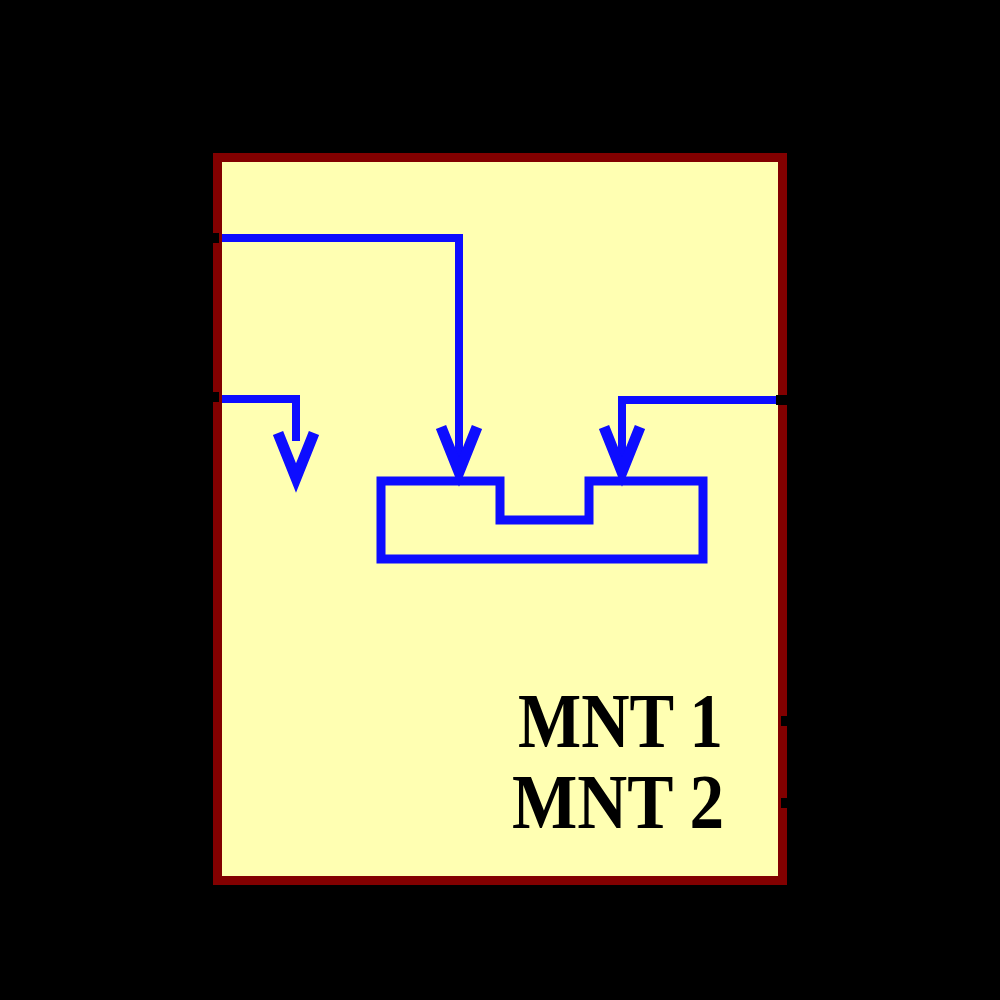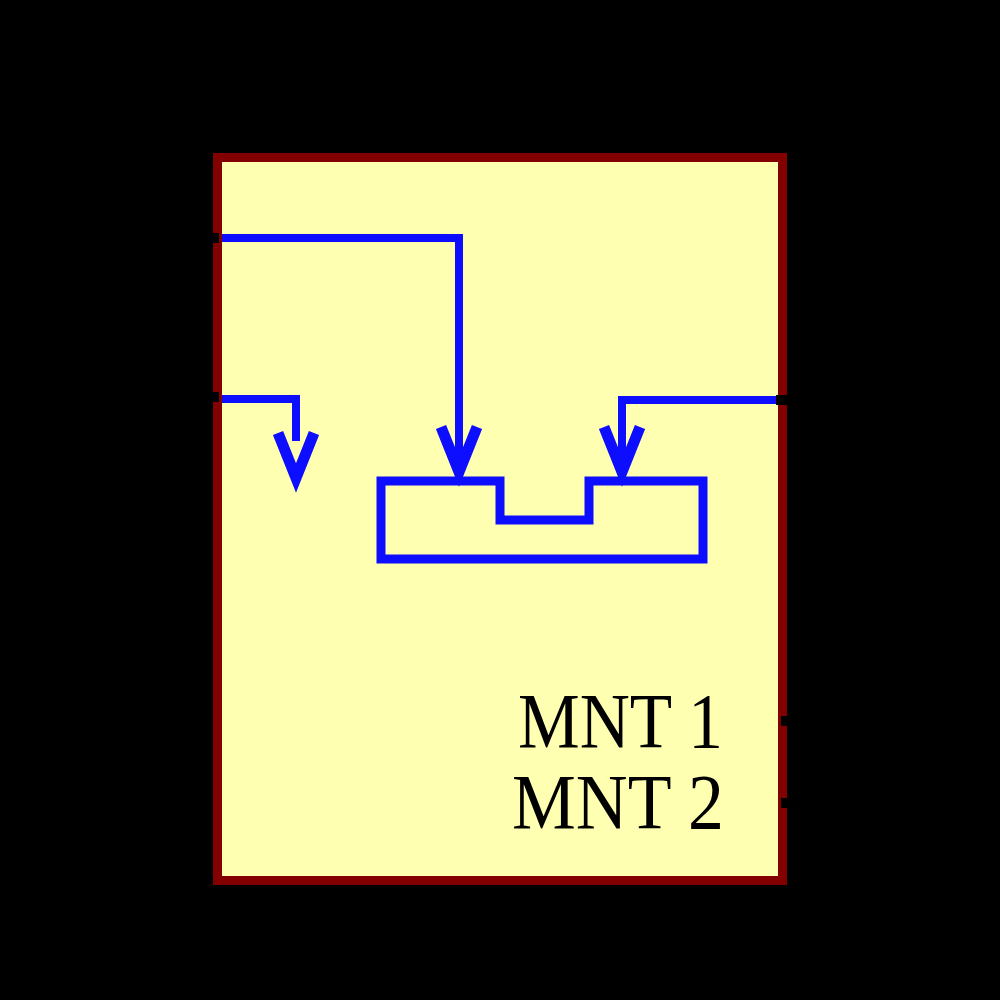--- a/index.html
+++ b/index.html
@@ -8,20 +8,21 @@
     background: var(--background, #000000);
     width: 1000px;
     height: 1000px;
     overflow: hidden;
   }
   .stage {
     position: relative;
     width: 1000px;
     height: 840px;
     background: var(--background, #000000);
+    font-weight: bold;
   }
   svg { display: block; }
   .cell {
     fill: var(--cell-fill, #FFFFB2);
     stroke: var(--cell-border, #820000);
     stroke-width: 9;
   }
   .wire {
     fill: none;
     stroke: var(--wire, #0D0DFF);

